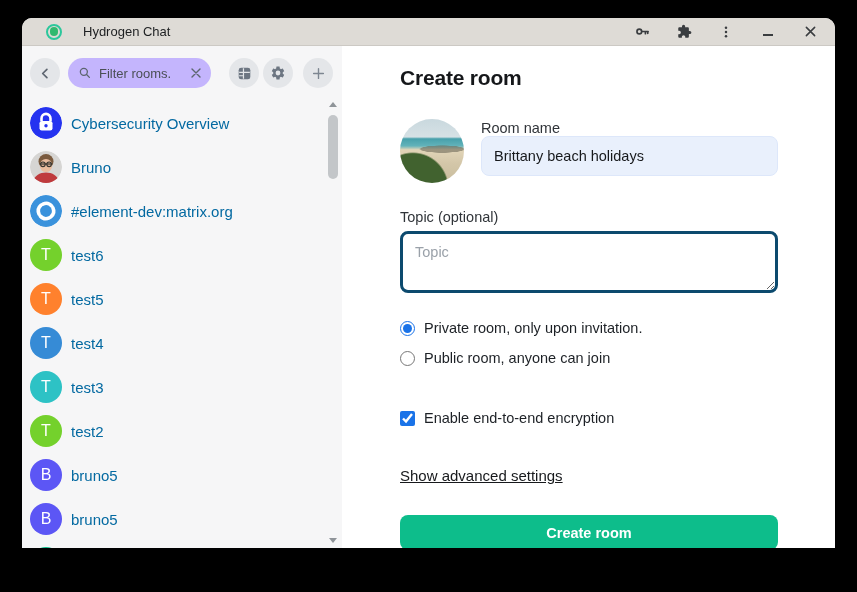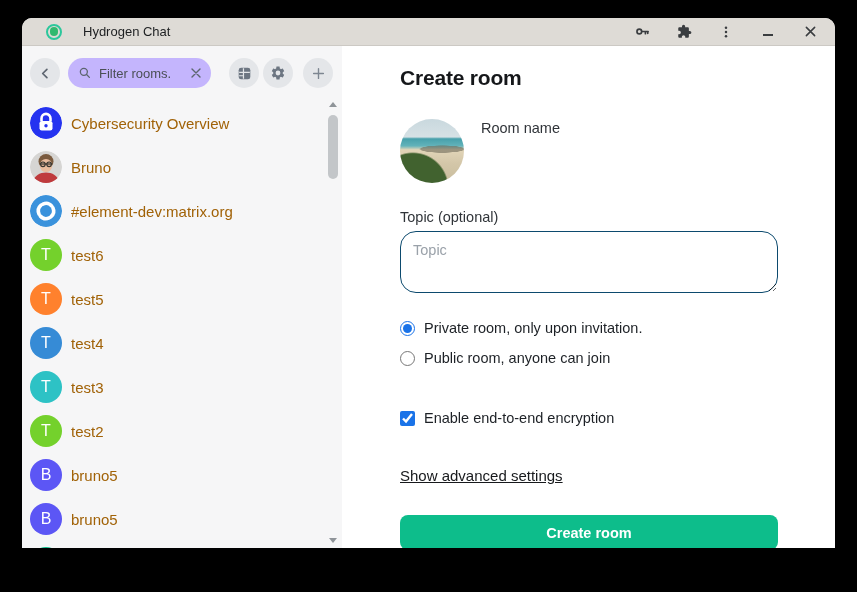--- a/index.html
+++ b/index.html
@@ -35,21 +35,21 @@
     display:flex;align-items:center;padding:0 10px;box-sizing:border-box;margin-left:8px;flex:none;}
   .filter-text{font-size:13px;color:#4a4f55;margin-left:7px;flex:1;white-space:nowrap;overflow:hidden;}
   .grid-btn{margin-left:18px;}
   .gear-btn{margin-left:4px;}
   .plus-btn{margin-left:10px;}
   .room-list{position:absolute;top:54px;left:0;right:0;bottom:0;overflow:hidden;padding-top:1px;}
   .room-item{height:44px;display:flex;align-items:center;padding-left:8px;}
   .avatar{width:32px;height:32px;border-radius:50%;flex:none;display:flex;align-items:center;
     justify-content:center;color:#fff;font-size:16px;overflow:hidden;line-height:1;}
   .avatar svg{display:block;}
-  .room-name{margin-left:9px;font-size:15px;color:#a16207;white-space:nowrap;}
+  .room-name{margin-left:9px;font-size:15px;color:#0369a1;white-space:nowrap;}
   
   .scrollbar{position:absolute;top:56px;right:3px;bottom:5px;width:12px;
     display:flex;flex-direction:column;align-items:center;}
   .sb-up{width:0;height:0;border-left:4px solid transparent;border-right:4px solid transparent;
     border-bottom:5px solid #8f9499;}
   .sb-down{width:0;height:0;border-left:4px solid transparent;border-right:4px solid transparent;
     border-top:5px solid #8f9499;margin-top:auto;}
   .sb-thumb{width:10px;height:64px;background:#c3c6c9;border-radius:5px;margin-top:8px;}
   
   .main{flex:1;background:#fff;box-sizing:border-box;padding:20px 57px 0 58px;min-width:0;}
@@ -60,21 +60,21 @@
       radial-gradient(circle at 20% 108%, #41622f 0 40%, rgba(65,98,47,0) 42%),
       radial-gradient(ellipse 55% 9% at 66% 47%, rgba(110,105,88,.6) 0 60%, rgba(0,0,0,0) 66%),
       linear-gradient(180deg,#c9d8de 0%,#d6e1e5 28%,#47a0ab 31%,#62b3ba 42%,#e2d5b8 48%,#d3c6a8 70%,#c9bd9e 100%);
   }
   .name-col{margin-left:17px;flex:1;}
   .field-label{font-size:14.5px;color:#303439;display:block;}
   .name-label{margin-bottom:0;margin-top:1px;}
   .text-input{width:100%;height:40px;background:#e9f0fc;border:1px solid #dde7fa;border-radius:8px;
     padding:0 12px;font-size:14.5px;color:#17191c;box-sizing:border-box;font-family:inherit;outline:none;}
   .topic-label{margin-top:26px;margin-bottom:6px;}
-  .topic-area{width:100%;height:62px;border:1px solid #0c4a6e;border-radius:16px;padding:10px 12px;
+  .topic-area{width:100%;height:62px;border:3px solid #0c4a6e;border-radius:8px;padding:10px 12px;
     font-size:14.5px;color:#17191c;box-sizing:border-box;font-family:inherit;outline:none;resize:both;}
   .topic-area::placeholder{color:#9aa1a9;}
   .radio-group{margin-top:16px;}
   .option-row{display:flex;align-items:center;height:30px;gap:9px;font-size:14.5px;color:#1d2126;cursor:default;}
   .option-row input{width:15px;height:15px;accent-color:#1a73e8;margin:0;flex:none;}
   .checkbox-row{margin-top:30px;}
   .advanced-link{display:inline-block;margin-top:34px;font-size:15px;color:#17191c;
     text-decoration:underline;cursor:pointer;}
   .create-btn{display:block;margin-top:30px;width:100%;height:35px;background:#0dbd8b;border:none;
     border-radius:8px;color:#fff;font-size:14.5px;font-weight:700;font-family:inherit;cursor:pointer;}
@@ -240,20 +240,21 @@
       </div>
     </div>
 
     <div class="main">
       <h1 class="main-title">Create room</h1>
 
       <div class="name-row">
         <div class="beach-avatar"></div>
         <div class="name-col">
           <label class="field-label name-label">Room name</label>
+          <input class="text-input" type="text" value="Brittany beach holidays" style="">
         </div>
       </div>
 
       <label class="field-label topic-label">Topic (optional)</label>
       <textarea class="topic-area" placeholder="Topic" style=""></textarea>
 
       <div class="radio-group">
         <label class="option-row">
           <input type="radio" name="privacy" checked="" style="">
           <span>Private room, only upon invitation.</span>

